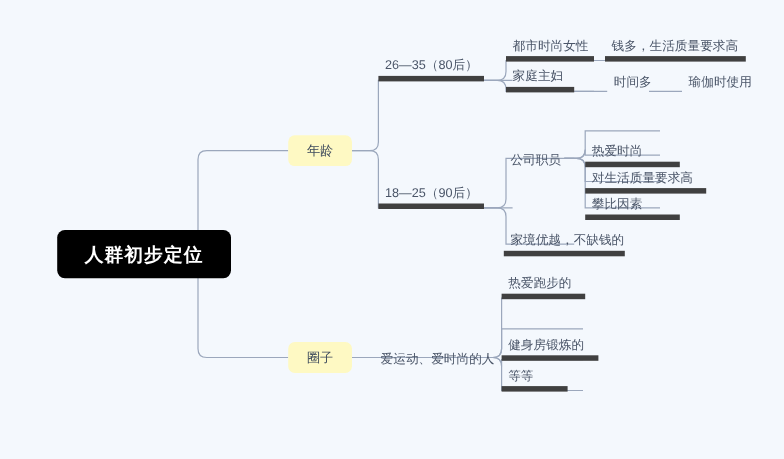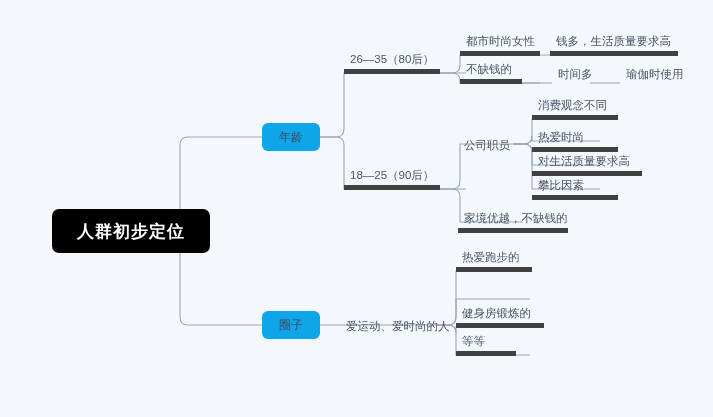--- a/index.html
+++ b/index.html
@@ -41,21 +41,21 @@
     background: #000000;
     color: #ffffff;
     border-radius: 7px;
     font-size: 17px;
     font-weight: bold;
     letter-spacing: 1px;
     height: 44px;
   }
 
   .node-branch {
-    background: #0ea5e9;
+    background: #fef9c3;
     color: #3d4a5c;
     border-radius: 6px;
     font-size: 12px;
     height: 28px;
   }
 
   
   .node-leaf {
     color: #4a5568;
     font-size: 11.5px;
@@ -130,21 +130,21 @@
 
   <div class="node node-leaf" style="left:344px; top:168px; width:96px;">
     <span>18—25（90后）</span>
   </div>
 
   <div class="node node-leaf" style="left:460px; top:34px; width:80px;">
     <span>都市时尚女性</span>
   </div>
 
   <div class="node node-leaf" style="left:460px; top:62px; width:62px;">
-    <span>不缺钱的</span>
+    <span>家庭主妇</span>
   </div>
 
   <div class="node node-leaf" style="left:550px; top:34px; width:128px;">
     <span>钱多，生活质量要求高</span>
   </div>
 
   <div class="node node-leaf no-rule" style="left:552px; top:62px; width:48px;">
     <span>时间多</span>
   </div>
 
@@ -153,23 +153,20 @@
   </div>
 
   <div class="node node-leaf" style="left:458px; top:211px; width:110px;">
     <span>家境优越，不缺钱的</span>
   </div>
 
   <div class="node node-leaf no-rule" style="left:458px; top:133px; width:64px;">
     <span>公司职员</span>
   </div>
 
-  <div class="node node-leaf" style="left:532px; top:98px; width:86px;">
-    <span>消费观念不同</span>
-  </div>
 
   <div class="node node-leaf" style="left:532px; top:130px; width:86px;">
     <span>热爱时尚</span>
   </div>
 
   <div class="node node-leaf" style="left:532px; top:154px; width:110px;">
     <span>对生活质量要求高</span>
   </div>
 
   <div class="node node-leaf" style="left:532px; top:178px; width:86px;">

